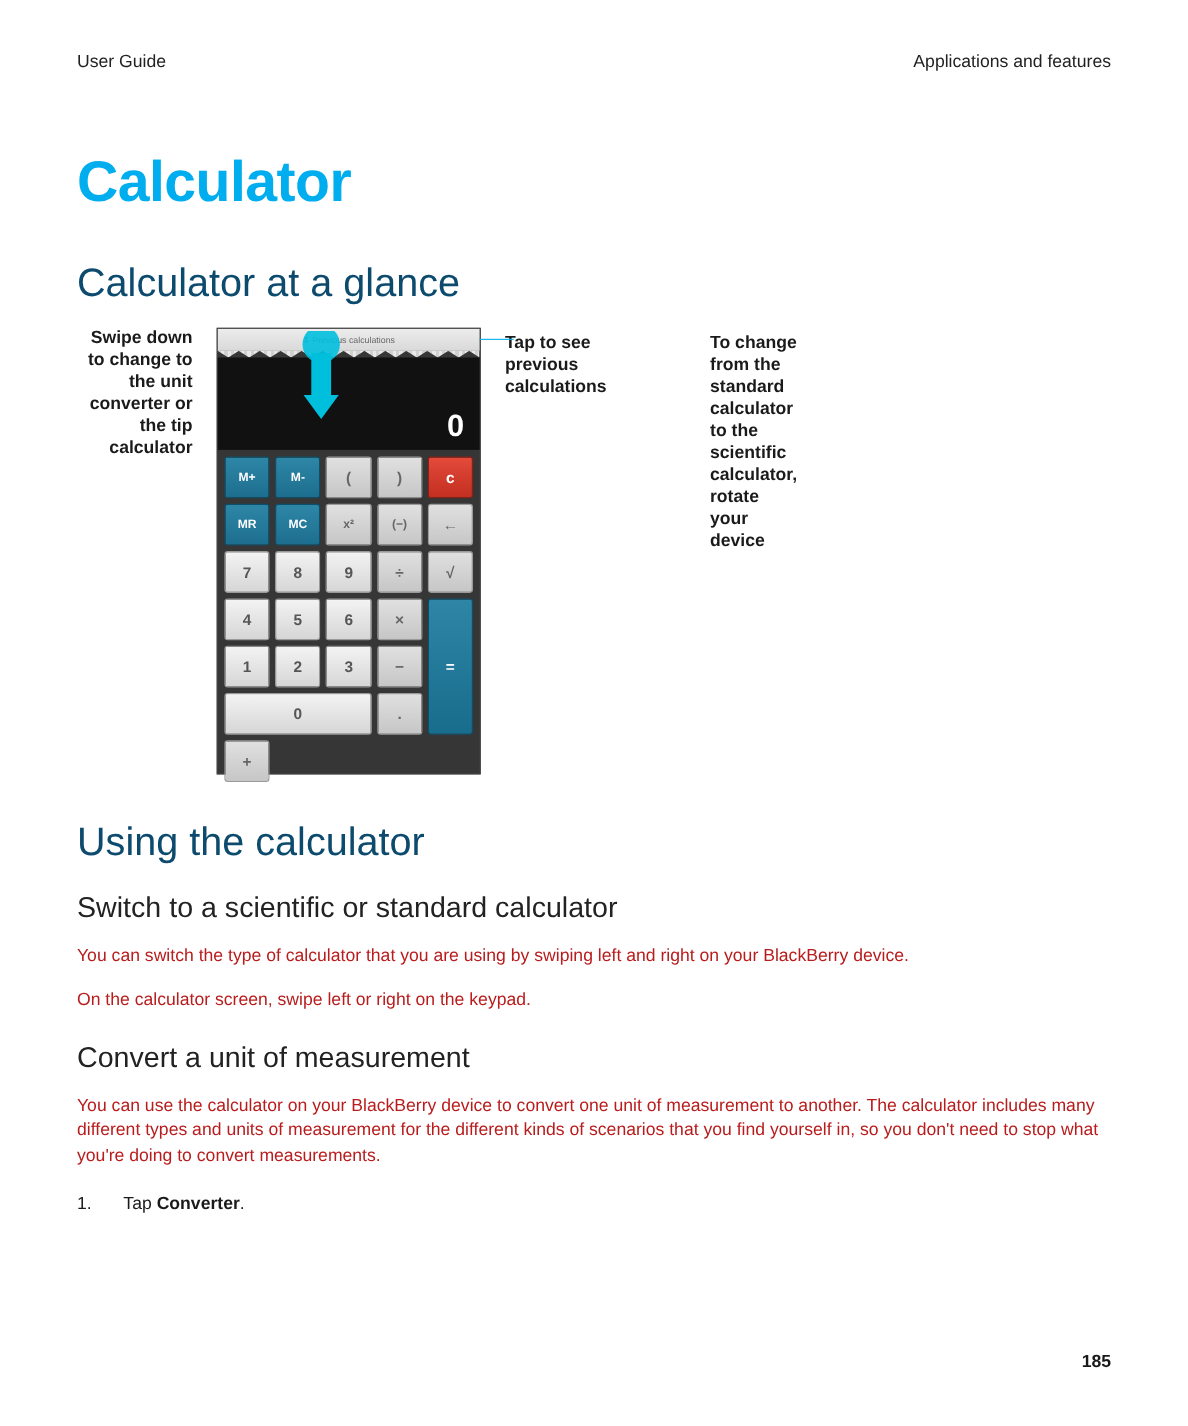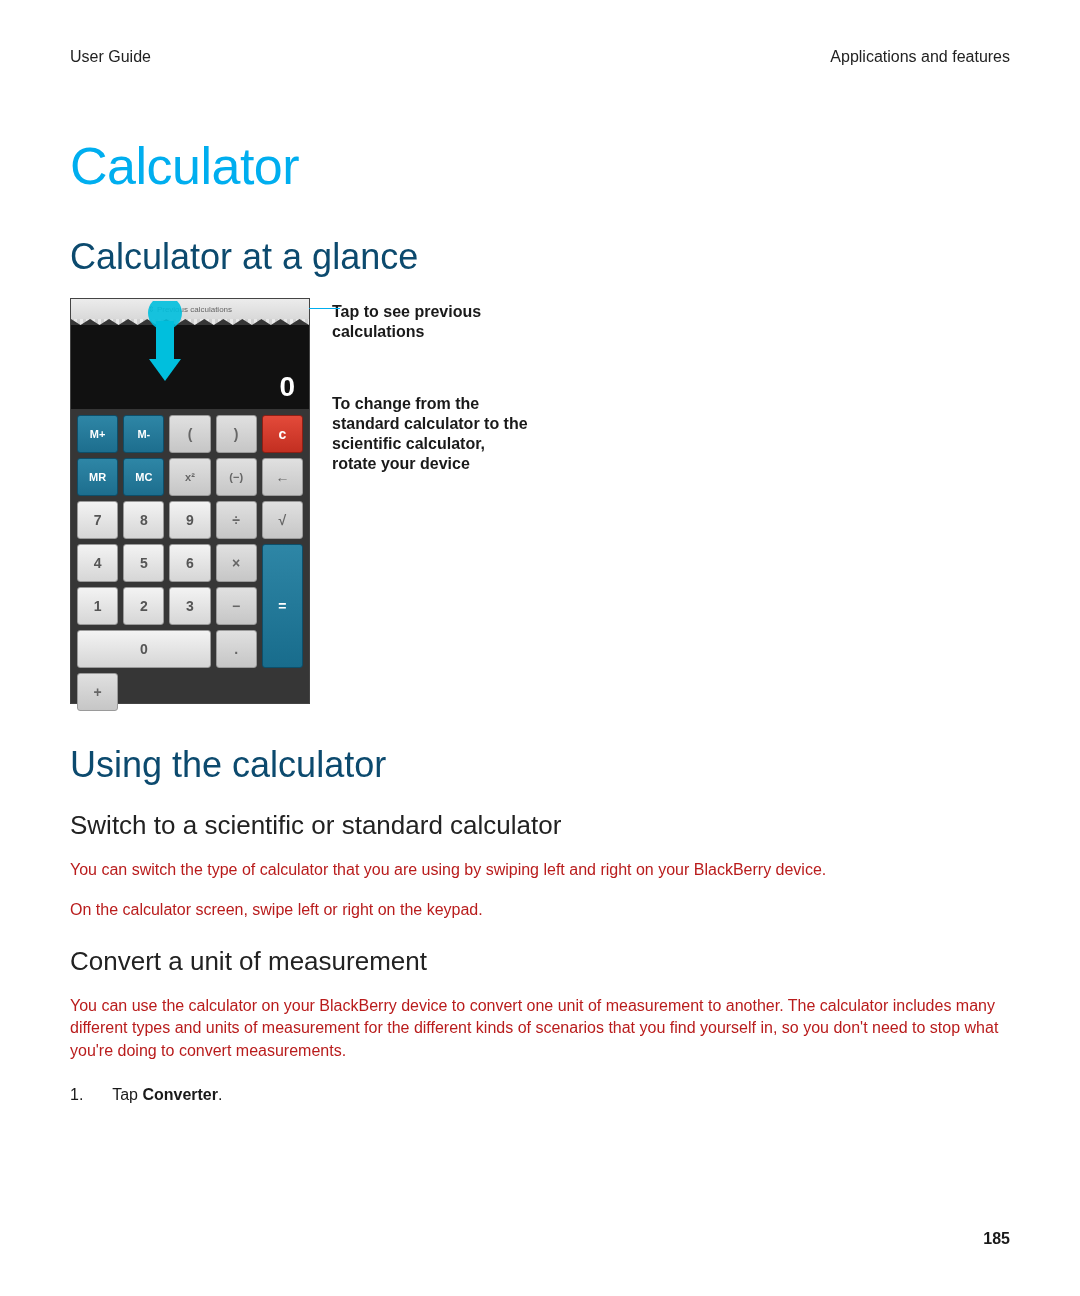--- a/index.html
+++ b/index.html
@@ -8,21 +8,21 @@
     height: 1296px;
     background: #fff;
     font-family: "Helvetica Neue", Arial, sans-serif;
     color: #1a1a1a;
     position: relative;
     padding: 48px 70px 40px 70px;
   }
   .header { display: flex; justify-content: space-between; font-size: 16px; color: #222; text-align: right; }
   h1.page-title {
     font-size: 52px;
-    font-weight: 400;
+    font-weight: 700;
     color: #00AEEF;
     margin-top: 70px;
     letter-spacing: -0.5px;
   }
   h2.section {
     font-size: 36px;
     font-weight: 400;
     color: #0c4a6e;
     margin-top: 40px;
   }
@@ -45,21 +45,21 @@
     margin-top: 20px;
     gap: 22px;
   }
   .left-label {
     width: 105px;
     text-align: right;
     font-weight: 700;
     font-size: 16px;
     line-height: 1.25;
   }
-  .right-labels { width: 200px; display: flex; flex-direction: column; gap: 52px; padding-top: 4px; }
+  .right-labels { width: 200px; display: flex; flex-direction: row; gap: 94px; padding-top: 4px; }
   .right-label { font-weight: 700; font-size: 16px; line-height: 1.25; }
 
   
   .calc {
     width: 240px;
     height: 406px;
     background: #363636;
     border: 1px solid #444;
     position: relative;
     flex-shrink: 0;
@@ -145,20 +145,21 @@
 <div class="header">
   <span>User Guide</span>
   <span>Applications and features</span>
 </div>
 
 <h1 class="page-title">Calculator</h1>
 
 <h2 class="section">Calculator at a glance</h2>
 
 <div class="diagram">
+  <div class="left-label">Swipe down to change to the unit converter or the tip calculator</div>
 
   <div class="calc">
     <div class="calc-topbar">
       <span class="prev">⇕ Previous calculations</span>
       <div class="callout-line"></div>
     </div>
     <div class="tear"></div>
     <div class="calc-display">
       <span class="val">0</span>
     </div>

